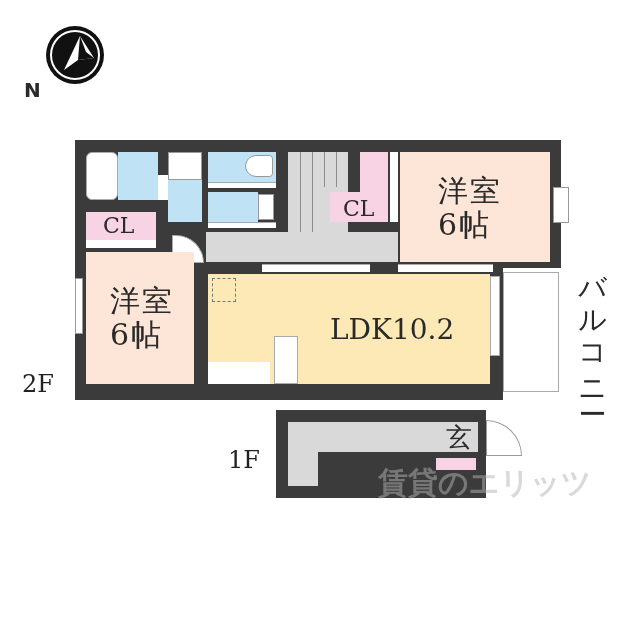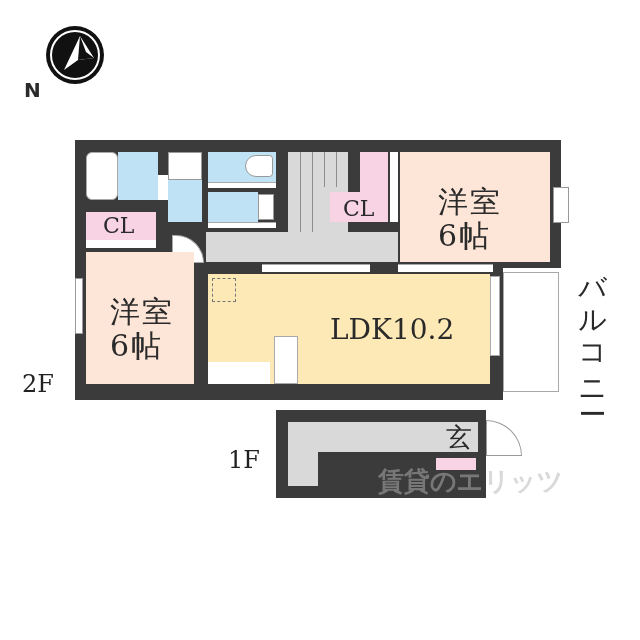--- a/index.html
+++ b/index.html
@@ -6,21 +6,21 @@
   body { width:640px; height:640px; position:relative; overflow:hidden; font-family:"DejaVu Serif","Liberation Serif",serif; }
   .abs { position:absolute; box-sizing:border-box; }
   .wall { background:#3b3b3b; }
   .blue { background:#bfe2f5; }
   .pink { background:#f7d3e3; }
   .peach { background:#fde6d8; }
   .yellow { background:#fde9b5; }
   .gray { background:#d9d9d9; }
   .white { background:#ffffff; }
   .label { position:absolute; color:#2a2a2a; line-height:1; white-space:nowrap; }
-  .room-label { font-size:30px; text-align:center; letter-spacing:2px;margin-top:11px; }
+  .room-label { font-size:30px; text-align:center; letter-spacing:2px; }
   .cl { font-size:22px; }
   .floor-label { font-size:24px; color:#222; }
   .stair-line { position:absolute; background:#8c8c8c; width:1px; }
 </style>
 </head>
 <body>
 
 <div class="abs" style="left:42px;top:22px;width:66px;height:66px;">
   <svg width="66" height="66" viewBox="0 0 66 66">
     <circle cx="33" cy="33" r="29" fill="#111"></circle>
@@ -98,13 +98,13 @@
 <div>
   <div class="abs wall" style="left:276px;top:410px;width:210px;height:88px;"></div>
   <div class="abs gray" style="left:288px;top:422px;width:190px;height:30px;"></div>
   <div class="abs gray" style="left:288px;top:452px;width:30px;height:34px;"></div>
   <div class="abs pink" style="left:436px;top:458px;width:40px;height:12px;"></div>
   <div class="label" style="left:446px;top:424px;font-size:26px;">玄</div>
   <div class="abs white" style="left:486px;top:420px;width:36px;height:36px;border:1px solid #999;border-top-right-radius:36px;"></div>
   <div class="label floor-label" style="left:228px;top:448px;">1F</div>
 </div>
 
-<div class="label" style="left:378px;top:468px;font-size:26px;color:rgba(180,180,180,0.5);font-family:'DejaVu Sans','Liberation Sans',sans-serif;font-weight:bold;">賃貸のエリッツ</div>
+<div class="label" style="left:378px;top:468px;font-size:30px;color:rgba(180,180,180,0.5);font-family:'DejaVu Sans','Liberation Sans',sans-serif;font-weight:bold;">賃貸のエリッツ</div>
 
 </body></html>

